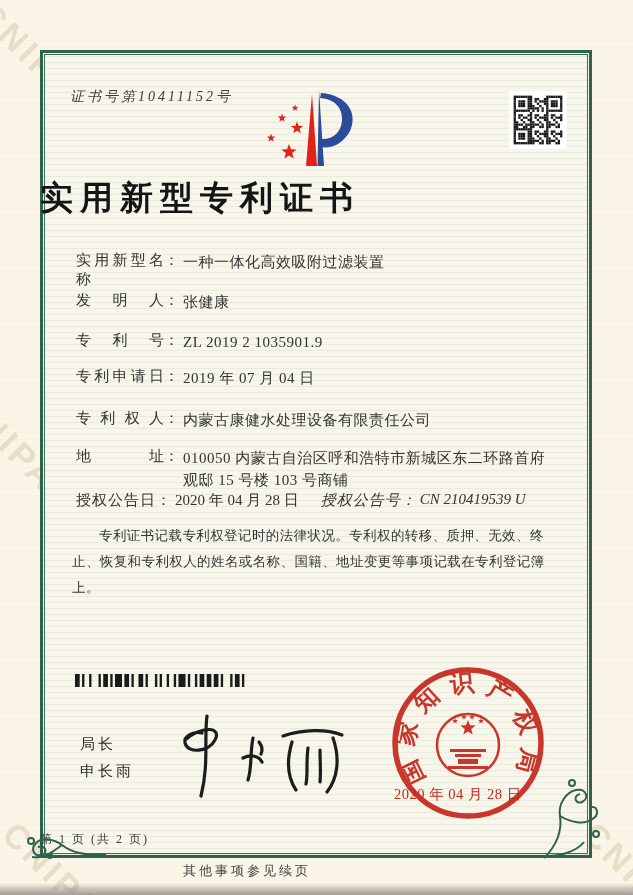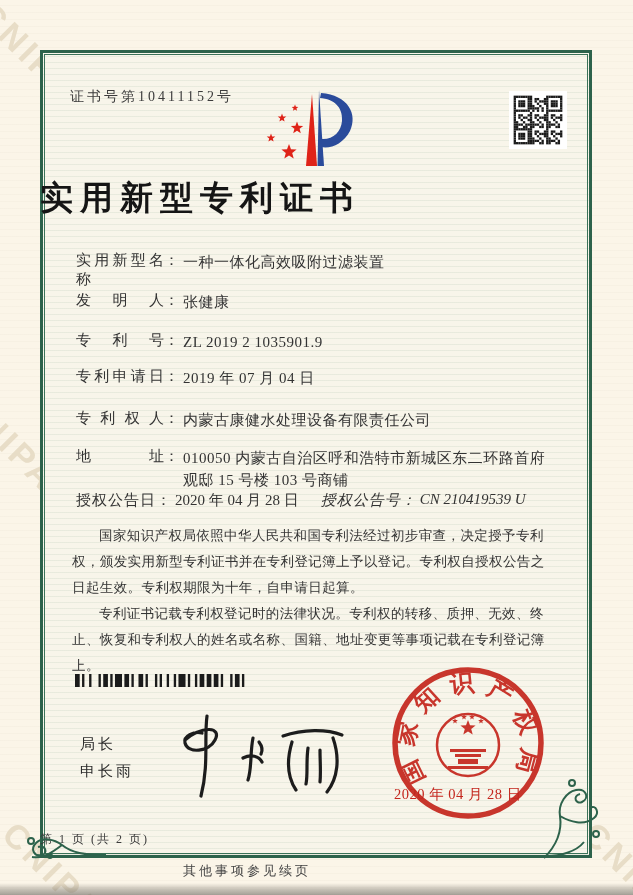--- a/index.html
+++ b/index.html
@@ -25,21 +25,21 @@
   .frame{
     position:absolute;left:40px;top:50px;width:546px;height:802px;
     border:3px solid #2D624B;
     background:
       repeating-linear-gradient(0deg, rgba(95,140,110,0.10) 0 1px, transparent 1px 6px),
       #F8F5EA;
     z-index:2;
   }
   .frame-inner{position:absolute;inset:1px;border:1px solid #3A7258;pointer-events:none;}
   .layer{position:absolute;inset:0;z-index:3;}
-  .cert-no{position:absolute;left:70px;top:88px;font-size:14px;letter-spacing:3px;color:#3c3c3c;}
+  .cert-no{position:absolute;left:70px;top:88px;font-size:14px;letter-spacing:3px;color:#3c3c3c;font-style:italic;}
   .logo{position:absolute;left:246px;top:88px;width:124px;height:86px;}
   .qr{position:absolute;left:509px;top:91px;width:58px;height:58px;background:#fff;}
   .title{
     position:absolute;left:40px;width:546px;top:176px;
     font-size:33px;font-weight:bold;letter-spacing:7px;color:#151515;
   }
   .fields{position:absolute;left:72px;top:251px;width:480px;font-size:15px;color:#333;}
   .frow{position:absolute;left:4px;display:flex;align-items:flex-start;width:100%;}
   .f-label{display:inline-block;width:88px;text-align:justify;text-align-last:justify;flex:none;letter-spacing:0;}
   .f-colon{flex:none;margin-right:4px;}
@@ -394,21 +394,20 @@
         </span>
         <span class="pair-item second">
           <span class="f-label2">授权公告号</span>
             <span class="f-colon">：</span>
           <span>CN 210419539 U</span>
         </span>
       </div>
     </div>
 
     <div class="paras">
-      <p>国家知识产权局依照中华人民共和国专利法经过初步审查，决定授予专利权，颁发实用新型专利证书并在专利登记簿上予以登记。专利权自授权公告之日起生效。专利权期限为十年，自申请日起算。</p>
       <p>专利证书记载专利权登记时的法律状况。专利权的转移、质押、无效、终止、恢复和专利权人的姓名或名称、国籍、地址变更等事项记载在专利登记簿上。</p>
     </div>
 
     <svg class="barcode" viewBox="0 0 174 13" preserveAspectRatio="none">
       <g id="barcode-bars" fill="#1b1b1b">
           <rect x="0.00" y="0" width="4.70" height="13"></rect>
           <rect x="7.05" y="0" width="2.35" height="13"></rect>
           <rect x="14.11" y="0" width="2.35" height="13"></rect>
           <rect x="23.51" y="0" width="2.35" height="13"></rect>
           <rect x="28.22" y="0" width="4.70" height="13"></rect>

